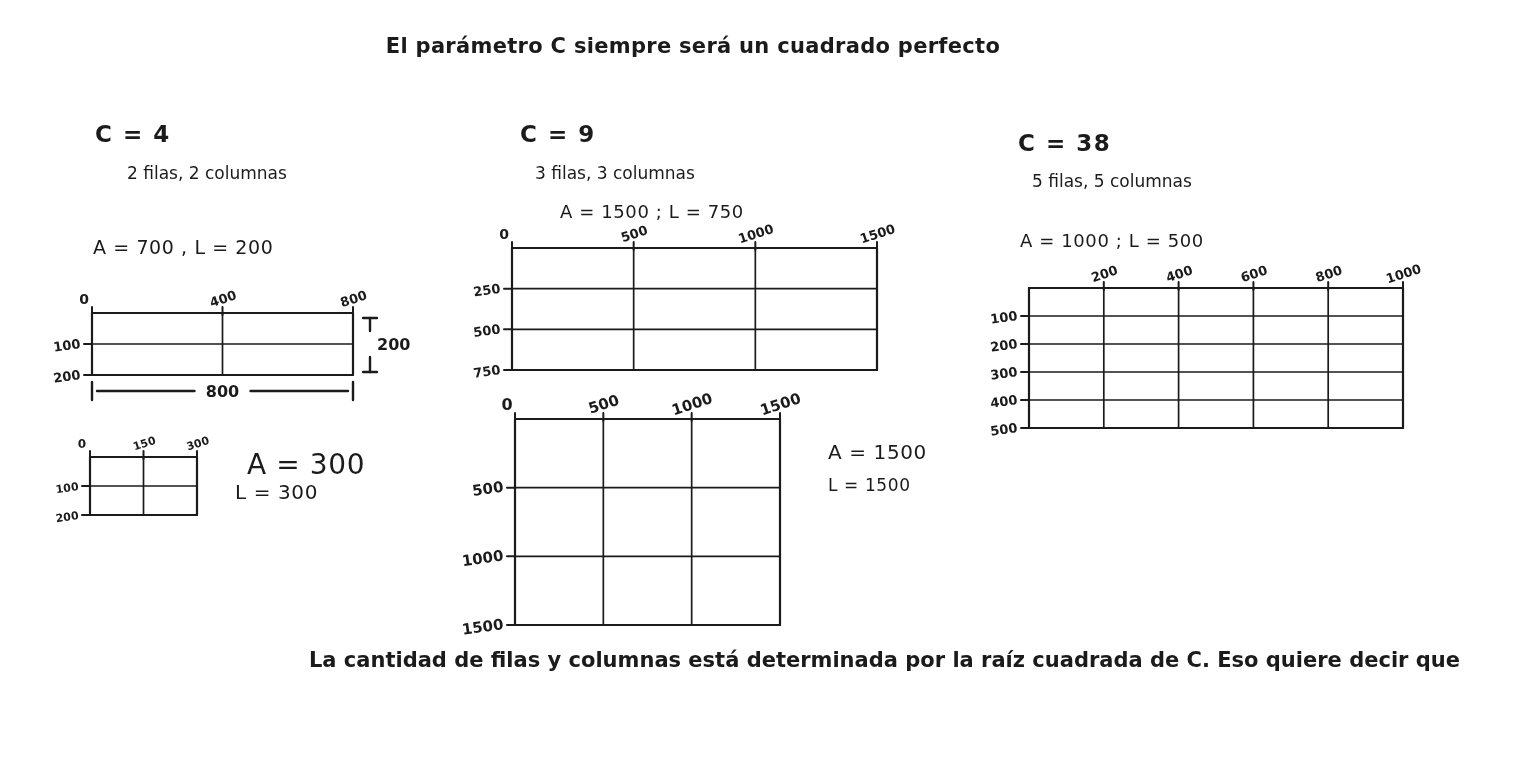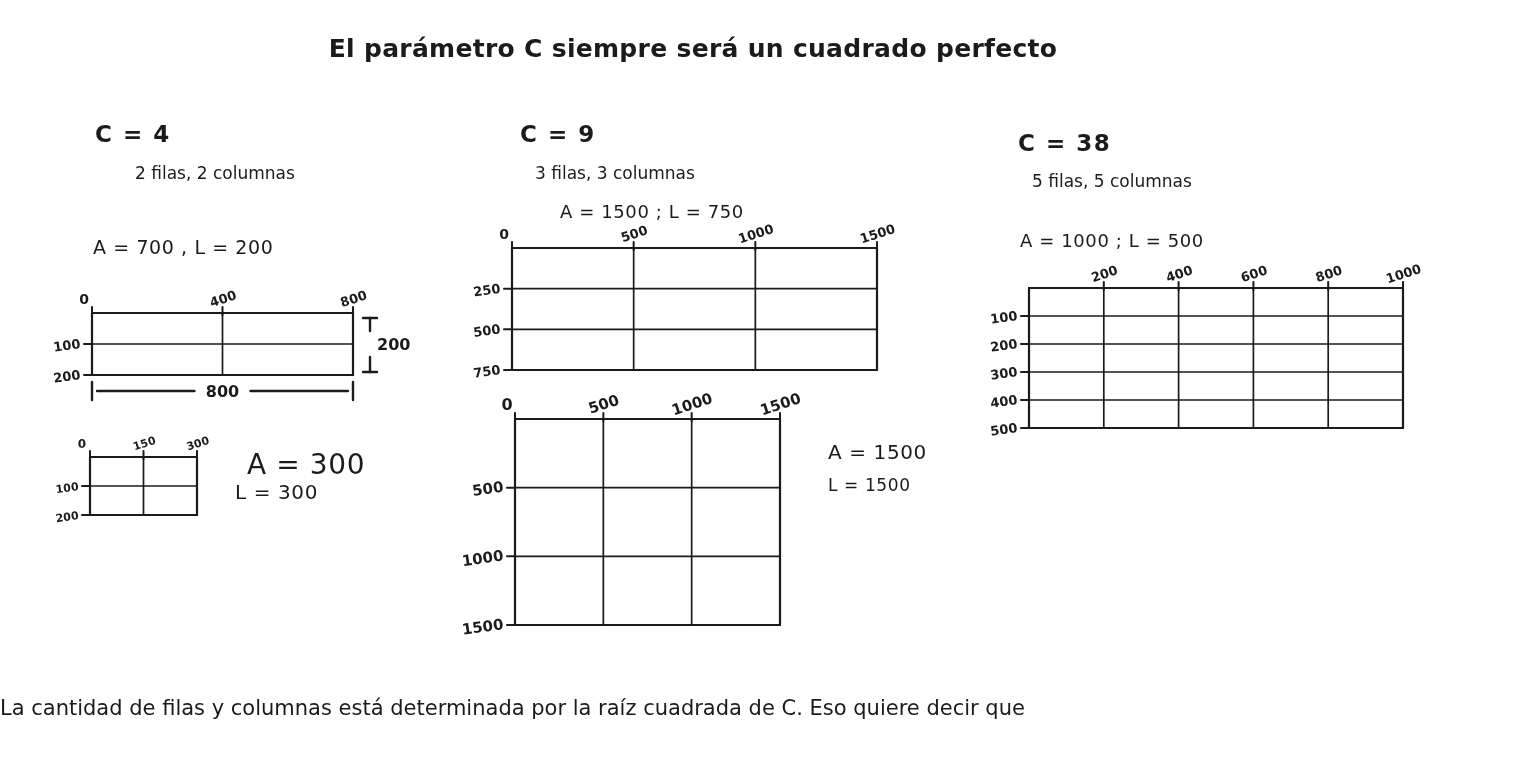--- a/index.html
+++ b/index.html
@@ -3,43 +3,43 @@
 <meta charset="utf-8">
 <style>
   html,body{margin:0;padding:0;background:#ffffff;}
   .canvas{
     position:relative;width:1532px;height:757px;background:#ffffff;overflow:hidden;
     font-family:"DejaVu Sans",sans-serif;color:#1b1b1b;
   }
   .abs{position:absolute;white-space:nowrap;}
   .title{
     left:0;top:34px;width:1386px;text-align:center;
-    font-size:25px;font-weight:600;letter-spacing:.3px;
+    font-size:21px;font-weight:600;letter-spacing:.3px;
   }
   .heading{font-size:23px;font-weight:600;letter-spacing:1.5px;margin-top:8px;}
   .sub{font-size:17px;font-weight:500;}
   .params{font-size:19px;font-weight:400;letter-spacing:.6px;}
   .footer{
-    left:0;top:645px;width:1460px;text-align:left;
-    font-size:21px;font-weight:400;line-height:30px;margin-top:48px;
+    left:0;top:645px;width:1460px;text-align:right;
+    font-size:21px;font-weight:700;line-height:30px;
   }
   svg.grid-fig{position:absolute;overflow:visible;}
   svg.grid-fig text{
     font-family:"DejaVu Sans",sans-serif;font-weight:700;fill:#1b1b1b;
   }
 </style>
 </head>
 <body>
 
 <div class="canvas">
 
   <div class="abs title">El parámetro C siempre será un cuadrado perfecto</div>
 
   <div class="abs heading" style="left:95px;top:113px">C = 4</div>
-  <div class="abs sub" style="left:135px;top:163px">2 filas, 2 columnas</div>
+  <div class="abs sub" style="left:127px;top:163px">2 filas, 2 columnas</div>
   <div class="abs params" style="left:93px;top:236px">A = 700 ,  L = 200</div>
   <svg class="grid-fig" style="left:60px;top:283px" width="345" height="130">
       <line x1="32" y1="30" x2="293" y2="30" stroke="#1b1b1b" stroke-width="2.2" stroke-linecap="round"></line>
       <line x1="32" y1="92" x2="293" y2="92" stroke="#1b1b1b" stroke-width="2.2" stroke-linecap="round"></line>
       <line x1="32" y1="30" x2="32" y2="92" stroke="#1b1b1b" stroke-width="2.2" stroke-linecap="round"></line>
       <line x1="293" y1="30" x2="293" y2="92" stroke="#1b1b1b" stroke-width="2.2" stroke-linecap="round"></line>
       <line x1="162.5" y1="30" x2="162.5" y2="92" stroke="#1b1b1b" stroke-width="1.7" stroke-linecap="round"></line>
       <line x1="32" y1="61" x2="293" y2="61" stroke="#1b1b1b" stroke-width="1.7" stroke-linecap="round"></line>
       <line x1="32" y1="24" x2="32" y2="32" stroke="#1b1b1b" stroke-width="2" stroke-linecap="round"></line>
       <text x="24" y="21" font-size="14" text-anchor="middle">0</text>

